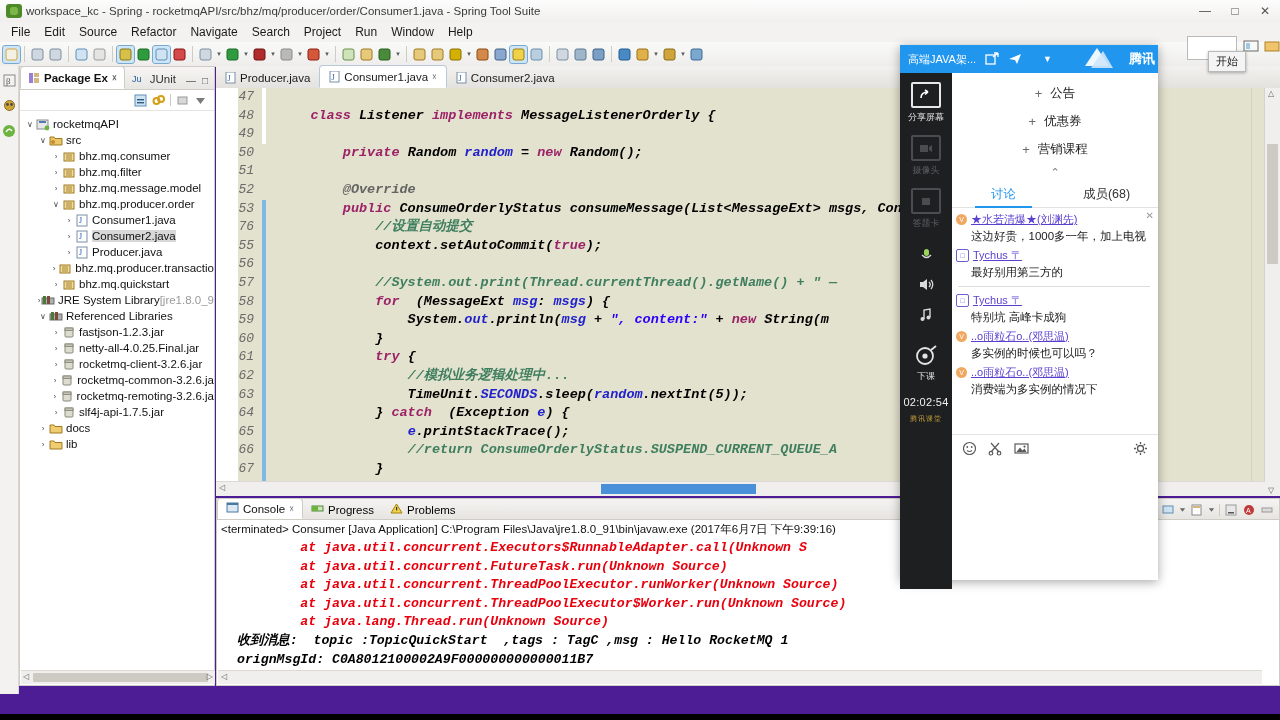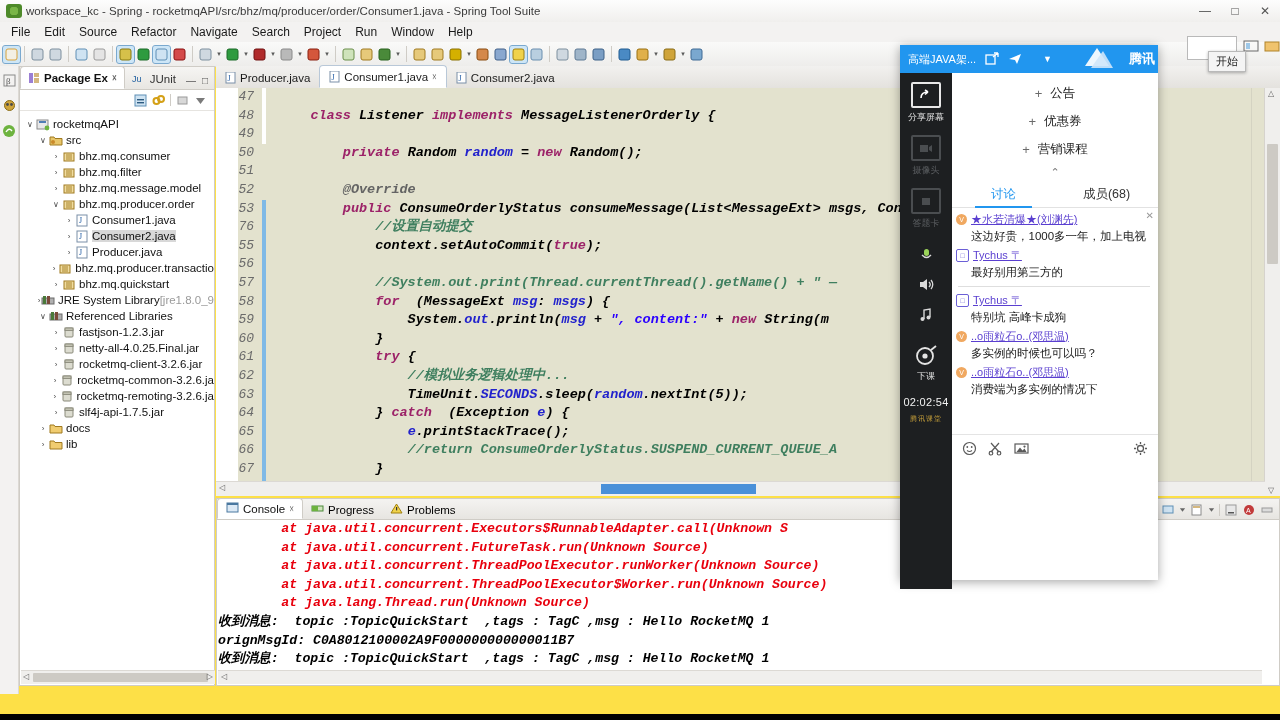--- a/index.html
+++ b/index.html
@@ -4,21 +4,21 @@
 <style>
   html,body{margin:0;padding:0;}
   body{
     width:1280px;height:720px;overflow:hidden;
     background:#000;
     font-family:"Liberation Sans", sans-serif;
     font-size:12px;
     color:#000;
     -webkit-font-smoothing:none;
   }
-  #app{position:relative;width:1280px;height:720px;background:#fde047;}
+  #app{position:relative;width:1280px;height:720px;background:#4c1d95;}
 
   
   .titlebar{
     position:absolute;left:0;top:0;width:1280px;height:22px;
     background:linear-gradient(#fdfdfd,#f0efed);
     border-bottom:1px solid #dcd9d4;
     display:flex;align-items:center;
   }
   .tb-icon{width:16px;height:14px;margin-left:6px;margin-right:4px;
     background:radial-gradient(circle at 50% 50%, #7ab648 0 40%, #4e8a2a 42% 100%);
@@ -117,21 +117,21 @@
     border:1px solid #cfccc6;box-sizing:border-box;}
   .con-tabs{height:20px;background:linear-gradient(#f4f3f1,#e7e5e1);border-bottom:1px solid #cfccc6;
     display:flex;align-items:flex-end;}
   .ctab{height:19px;display:flex;align-items:center;gap:4px;padding:0 8px;font-size:11.5px;}
   .ctab.active{background:#fff;border:1px solid #cfccc6;border-bottom:1px solid #fff;
     border-top-left-radius:4px;border-top-right-radius:4px;font-weight:normal;color:#111;}
   .ctab .xmark{font-size:9px;color:#555;}
   .con-toolrow{margin-left:auto;display:flex;align-items:center;gap:4px;padding:0 5px 2px 0;}
   .con-toolrow .ci{width:14px;height:14px;}
   .con-head{font-size:11.5px;padding:2px 4px;color:#111;white-space:nowrap;}
-  .con-body{padding:0 1px;white-space:pre;}
+  .con-body{padding:0 20px;white-space:pre;}
   .con-line{font-family:"Liberation Mono","DejaVu Sans Mono",monospace;font-size:13.2px;
     font-weight:bold;font-style:italic;height:18.6px;line-height:18.6px;}
   .err{color:#e8000d;}
   .out{color:#000;}
   .con-hscroll{position:absolute;left:1px;bottom:1px;width:1044px;height:13px;background:#f0efed;border-top:1px solid #dcd9d4;}
   .con-hscroll .ar{position:absolute;top:1px;left:3px;font-size:8px;color:#666;}
 
   
   .statusbar{position:absolute;left:0;top:692px;width:1280px;height:22px;
     background:#f3f2f1;border-top:1px solid #dcd9d4;display:flex;align-items:center;}
@@ -712,20 +712,21 @@
           </svg>
         <svg class="ci" viewBox="0 0 14 14">
             <circle cx="7" cy="7" r="5" fill="#c23b3b"></circle>
             <text x="4" y="10" font-size="7" fill="#fff" font-family="sans-serif">A</text>
           </svg>
         <svg class="ci" viewBox="0 0 14 14">
             <rect x="2" y="5" width="10" height="4" fill="#dcdcdc" stroke="#999"></rect>
           </svg>
       </div>
     </div>
+    <div class="con-head">&lt;terminated&gt; Consumer [Java Application] C:\Program Files\Java\jre1.8.0_91\bin\javaw.exe (2017年6月7日 下午9:39:16)</div>
     <div class="con-body" id="con-body"><div class="con-line err">        at java.util.concurrent.Executors$RunnableAdapter.call(Unknown S</div><div class="con-line err">        at java.util.concurrent.FutureTask.run(Unknown Source)</div><div class="con-line err">        at java.util.concurrent.ThreadPoolExecutor.runWorker(Unknown Source)</div><div class="con-line err">        at java.util.concurrent.ThreadPoolExecutor$Worker.run(Unknown Source)</div><div class="con-line err">        at java.lang.Thread.run(Unknown Source)</div><div class="con-line out">收到消息:  topic :TopicQuickStart  ,tags : TagC ,msg : Hello RocketMQ 1</div><div class="con-line out">orignMsgId: C0A8012100002A9F000000000000011B7</div><div class="con-line out">收到消息:  topic :TopicQuickStart  ,tags : TagC ,msg : Hello RocketMQ 1</div></div>
     <div class="con-hscroll">
       <span class="ar">◁</span>
     </div>
   </div>
 
   <div class="blackstrip"></div>
 
   <div class="tr-box"></div>
   <svg class="tr-ico1" viewBox="0 0 16 16">

